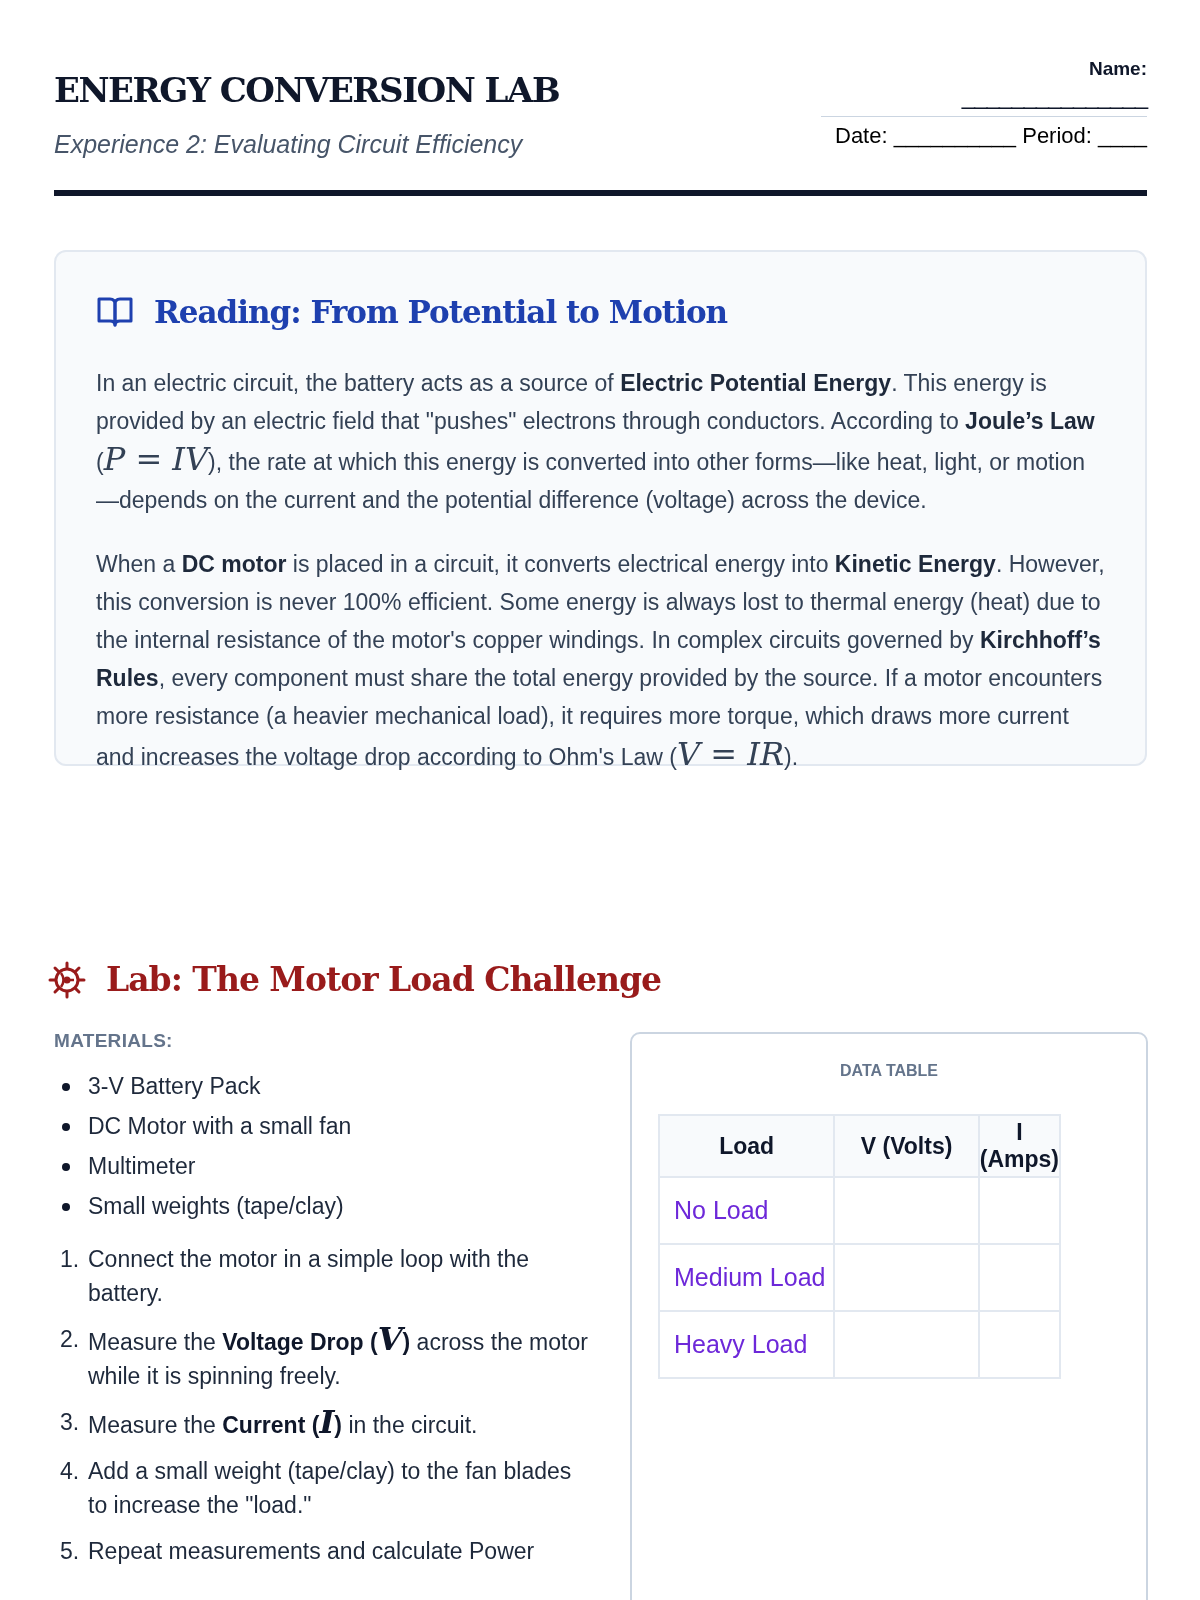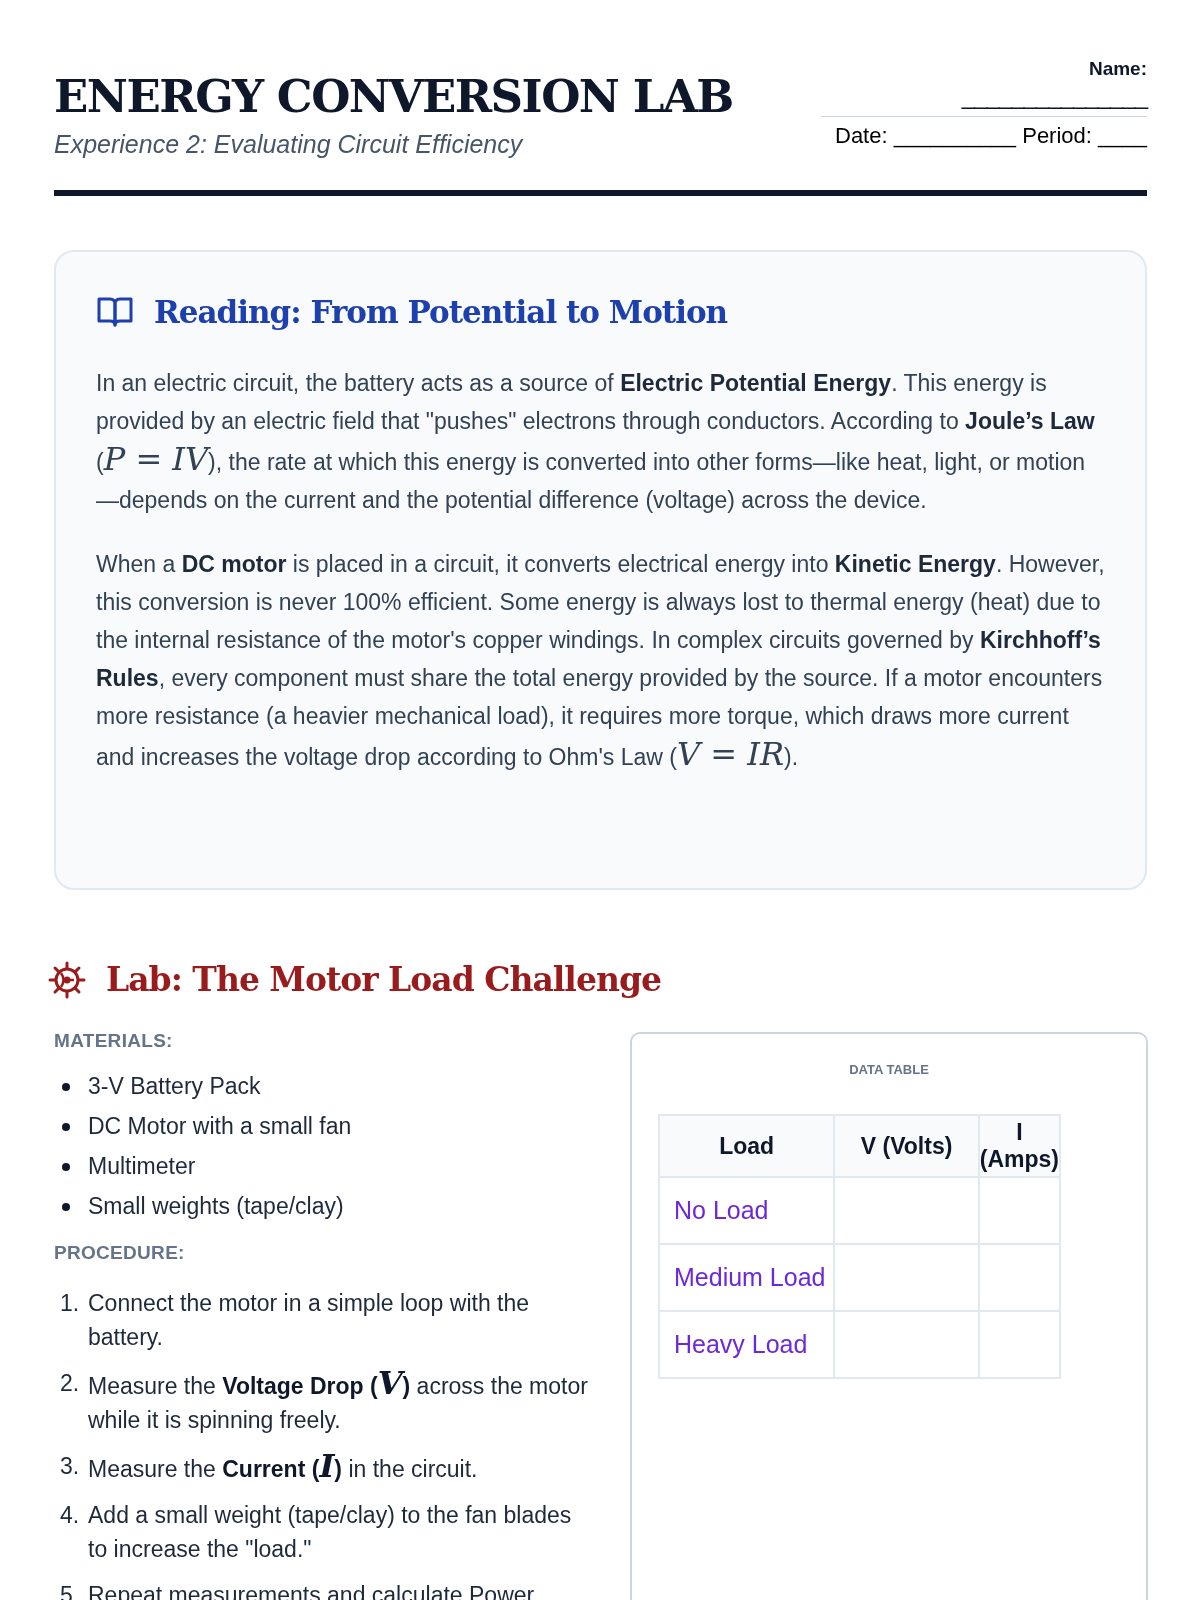--- a/index.html
+++ b/index.html
@@ -1,30 +1,30 @@
 <!DOCTYPE html>
 <html><head>
   <meta charset="utf-8">
   <style>
     * { box-sizing: border-box; margin: 0; padding: 0; }
     html, body { width: 1200px; height: 1600px; background: #ffffff; overflow: hidden; }
     body { font-family: "Liberation Sans", "DejaVu Sans", sans-serif; color: #334155; position: relative; }
 
     .header { position: absolute; left: 54px; top: 62px; width: 1093px; height: 134px; }
-    .title { font-family: "DejaVu Serif", "Liberation Serif", serif; font-weight: bold; font-size: 45px; letter-spacing: -1.5px; color: #0f172a; position: absolute; left: 0; top: 8px; white-space: nowrap; }
+    .title { font-family: "DejaVu Serif", "Liberation Serif", serif; font-weight: bold; font-size: 34px; letter-spacing: -1.5px; color: #0f172a; position: absolute; left: 0; top: 8px; white-space: nowrap; }
     .subtitle { font-family: "Liberation Sans", sans-serif; font-style: italic; font-size: 25px; color: #475569; position: absolute; left: 0; top: 68px; white-space: nowrap; }
     .header-rule { position: absolute; left: 0; right: 0; bottom: 0; height: 6px; background: #0f172a; }
 
     .meta { position: absolute; right: 0; top: 0; width: 326px; text-align: right; }
     .name-label { font-weight: bold; font-size: 19px; color: #0f172a; display: block; margin-top: -4px; }
     .name-line { font-size: 24px; color: #0f172a; display: block; letter-spacing: -1px; margin-top: 2px; line-height: 28px; }
     .meta-divider { height: 1px; background: #cbd5e1; margin-top: 6px; }
     .date-row { font-size: 22px; color: #000000; margin-top: 6px; white-space: nowrap; }
 
-    .reading { position: absolute; left: 54px; top: 250px; width: 1093px; height: 640px; background: #f8fafc; border: 2px solid #e2e8f0; border-radius: 20px; }
+    .reading { position: absolute; left: 54px; top: 250px; width: 1093px; height: 516px; background: #f8fafc; border: 2px solid #e2e8f0; border-radius: 12px; }
     .reading-head { position: absolute; left: 40px; top: 42px; display: flex; align-items: center; }
     .reading-head .icon { width: 38px; height: 34px; margin-right: 20px; display: inline-block; }
     .reading-title { font-family: "DejaVu Serif", "Liberation Serif", serif; font-weight: bold; font-size: 31px; letter-spacing: -1px; color: #1e40af; white-space: nowrap; }
     .reading-body { position: absolute; left: 40px; top: 112px; width: 1010px; font-size: 23px; line-height: 38px; color: #334155; }
     .reading-body p + p { margin-top: 26px; }
     .reading-body b { color: #1e293b; }
     .math { font-family: "DejaVu Serif", "Liberation Serif", serif; font-style: italic; font-size: 32px; margin-top: 22px; }
 
     .lab-head { position: absolute; left: 48px; top: 960px; display: flex; align-items: center; }
     .lab-head .icon { width: 38px; height: 38px; margin-right: 20px; display: inline-block; }
@@ -35,21 +35,21 @@
     .materials { list-style: none; margin-top: 20px; }
     .materials li { font-size: 23px; color: #1e293b; line-height: 28px; margin-bottom: 12px; padding-left: 34px; position: relative; }
     .materials li::before { content: ""; position: absolute; left: 8px; top: 11px; width: 8px; height: 8px; border-radius: 50%; background: #0f172a; }
     .procedure-label { margin-top: 22px; }
     .procedure { list-style: none; margin-top: 22px; }
     .procedure li { font-size: 23px; color: #1e293b; line-height: 34px; margin-bottom: 12px; padding-left: 34px; position: relative; }
     .procedure li .num { position: absolute; left: 6px; top: 0; }
     .procedure li b { color: #0f172a; }
 
     .data-card { position: absolute; left: 630px; top: 1032px; width: 518px; height: 620px; border: 2px solid #cbd5e1; border-radius: 10px; background: #ffffff; }
-    .data-card-title { text-align: center; font-weight: bold; font-size: 13px; color: #64748b; margin-top: 28px; }
+    .data-card-title { text-align: center; font-weight: bold; font-size: 16px; color: #64748b; margin-top: 28px; }
     table.data { position: absolute; left: 26px; top: 80px; width: 403px; border-collapse: collapse; }
     table.data th, table.data td { border: 2px solid #e2e8f0; }
     table.data th { background: #f8fafc; height: 62px; font-size: 23px; font-weight: bold; color: #0f172a; text-align: center; }
     table.data td { height: 67px; font-size: 25px; color: #6d28d9; padding-left: 14px; }
     table.data th:nth-child(1), table.data td:nth-child(1) { width: 176px; }
     table.data th:nth-child(2), table.data td:nth-child(2) { width: 145px; }
   </style>
 </head>
 <body>
 
@@ -109,21 +109,20 @@
 </div>
 
 <div class="left-col">
   <div class="section-label">MATERIALS:</div>
   <ul class="materials">
     <li>3-V Battery Pack</li>
     <li>DC Motor with a small fan</li>
     <li>Multimeter</li>
     <li>Small weights (tape/clay)</li>
   </ul>
-  <div class="section-label procedure-label">PROCEDURE:</div>
   <ol class="procedure">
     <li>
       <span class="num">1.</span><span>Connect the motor in a simple loop with the battery.</span>
     </li>
     <li>
       <span class="num">2.</span><span>Measure the </span><b><span>Voltage Drop (</span><span class="math">V</span><span>)</span></b><span> across the motor while it is spinning freely.</span>
     </li>
     <li>
       <span class="num">3.</span><span>Measure the </span><b><span>Current (</span><span class="math">I</span><span>)</span></b><span> in the circuit.</span>
     </li>

